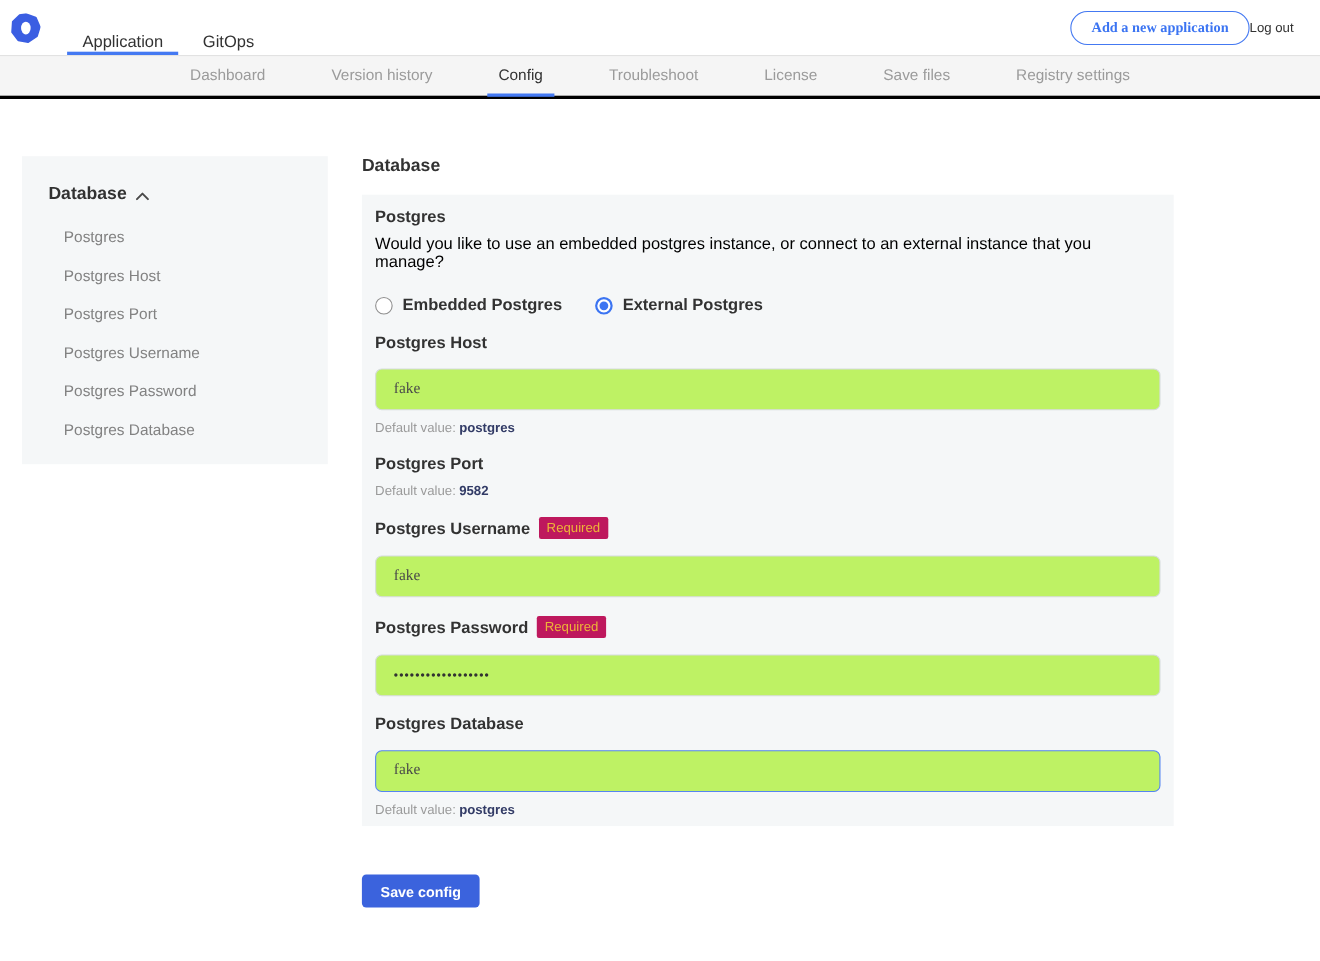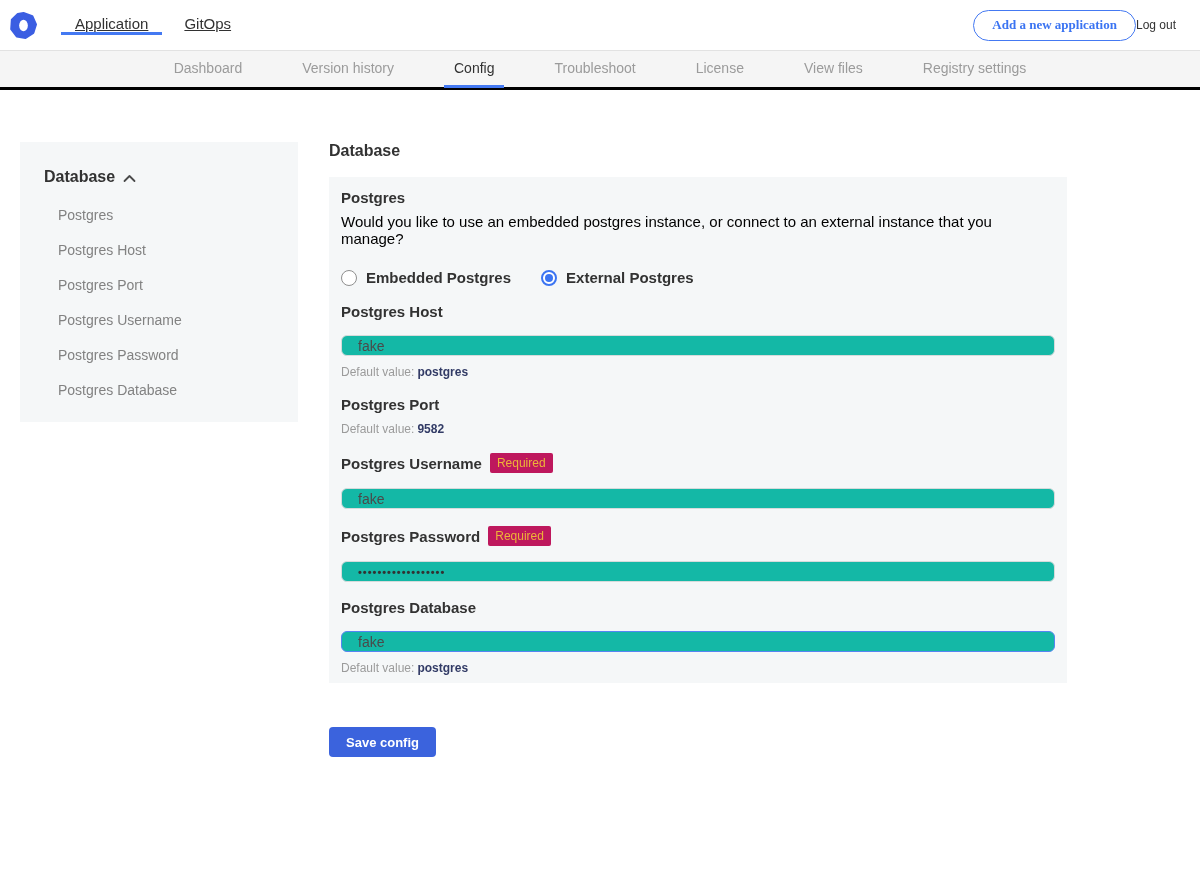--- a/index.html
+++ b/index.html
@@ -2,21 +2,21 @@
 <html><head>
 <meta charset="utf-8">
 <style>
   * { margin: 0; padding: 0; box-sizing: border-box; }
   html, body { width: 1200px; height: 874px; background: #fff;
     font-family: "Liberation Sans", sans-serif; color: #323232; overflow: hidden; }
 
   
   .header { height: 50px; display: flex; align-items: stretch; background: #fff; padding-left: 10px; }
   .logo-wrap { display: flex; align-items: center; margin-right: 20px; }
-  .top-tabs { display: flex; align-items: center; text-decoration: underline; }
+  .top-tabs { display: flex; align-items: flex-end; }
   .top-tab { display: flex; align-items: center; padding: 0 14px; margin: 0 4px;
     font-size: 15px; color: #323232; cursor: pointer; border-bottom: 3px solid transparent; }
   .top-tab.active { border-bottom-color: #4479f2; }
   .header-right { margin-left: auto; display: flex; align-items: center; padding-right: 24px; }
   .pill-btn { border: 1px solid #4479f2; color: #3b74f2; background: #fff; border-radius: 16px;
     height: 31px; padding: 0 18px; font-size: 13px; font-weight: bold;
     font-family: Liberation Serif, serif; cursor: pointer; }
   .logout { font-size: 12px; color: #323232; cursor: pointer; }
 
   
@@ -49,23 +49,23 @@
     border: 1px solid #8f8f8f; position: relative; flex-shrink: 0; }
   .radio-circle.selected { border: 2px solid #3b74f2; }
   .radio-circle.selected::after { content: ""; position: absolute; left: 50%; top: 50%;
     width: 8px; height: 8px; border-radius: 50%; background: #3b74f2; transform: translate(-50%,-50%); }
   .radio-label { font-size: 15px; font-weight: bold; color: #323232; }
 
   .field { margin-top: 17px; }
   .field-label-row { display: flex; align-items: center; gap: 8px; }
   .field-label { font-size: 15px; font-weight: bold; color: #323232; }
   .required-badge { background: #be185d; color: #edb438; font-size: 12px; padding: 3px 7px; border-radius: 2px; }
-  .text-input { display: block; width: 100%; height: 21px; margin-top: 15px; background: #14b8a6;
+  .text-input { display: block; width: 100%; height: 38px; margin-top: 15px; background: #bef264;
     border: 1px solid #d6dbdb; border-radius: 6px; padding: 0 16px; font-size: 14px; color: #4a4a4a;
-    font-family: Liberation Sans, sans-serif; outline: none; }
+    font-family: Liberation Serif, serif; outline: none; }
   .text-input.focused { border: 1px solid #5585f2; }
   .text-input.pw { font-size: 11px; font-weight: bold; letter-spacing: 1px; color: #323232; }
   .helper { margin-top: 9px; font-size: 12px; color: #9b9b9b; }
   .helper-value { color: #323b66; font-weight: bold; margin-left: 3px; }
 
   .save-row { margin-top: 44px; }
   .save-btn { background: #3b63dd; color: #fff; border: none; border-radius: 4px; height: 30px;
     padding: 0 17px; font-size: 13px; font-weight: bold; font-family: "Liberation Sans", sans-serif; cursor: pointer; }
 </style>
 </head>
@@ -87,21 +87,21 @@
     <span class="logout">Log out</span>
   </div>
 </div>
 
 <div class="subnav">
   <div class="subnav-item">Dashboard</div>
   <div class="subnav-item">Version history</div>
   <div class="subnav-item active">Config</div>
   <div class="subnav-item">Troubleshoot</div>
   <div class="subnav-item">License</div>
-  <div class="subnav-item">View files</div>
+  <div class="subnav-item">Save files</div>
   <div class="subnav-item">Registry settings</div>
 </div>
 
 <div class="content">
 
   <aside class="sidebar">
     <div class="sidebar-group-title">
       <span>Database</span>
       <span class="chevron-up-icon">
         <svg width="13" height="9" viewBox="0 0 13 9">

